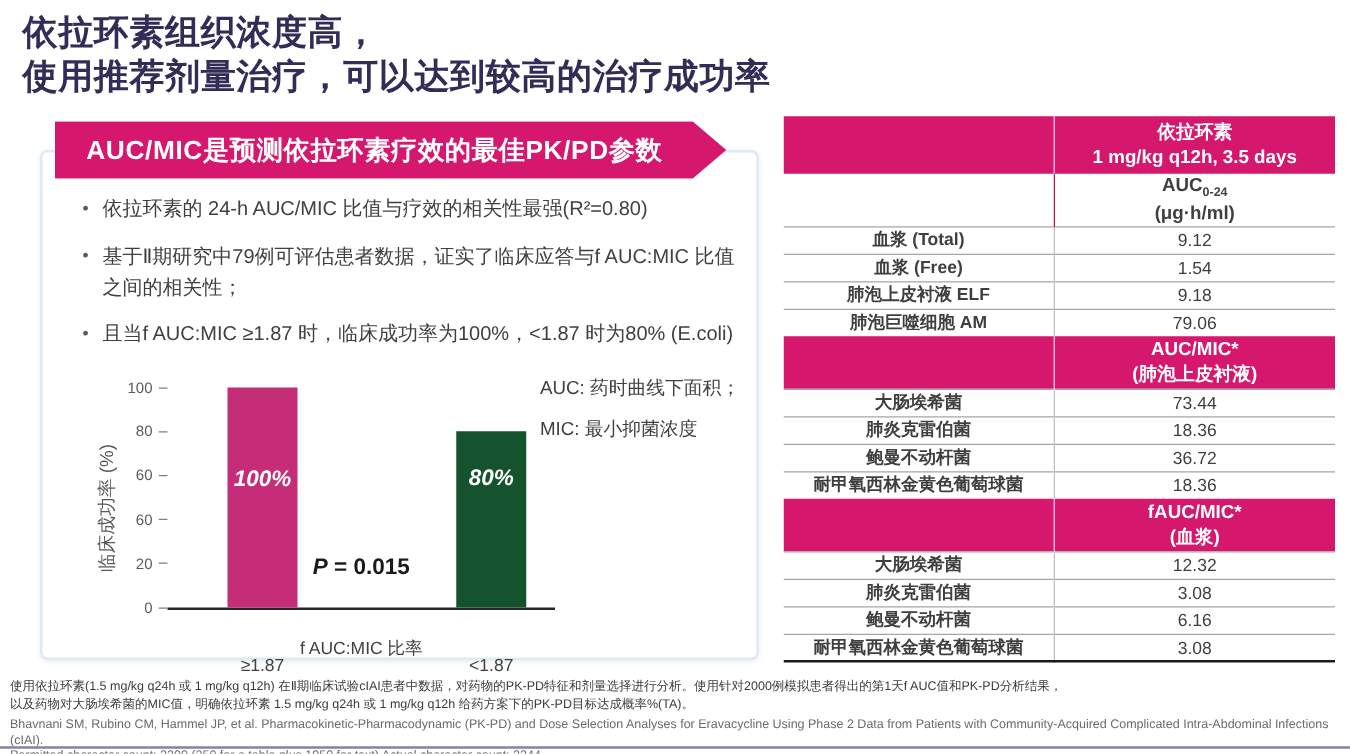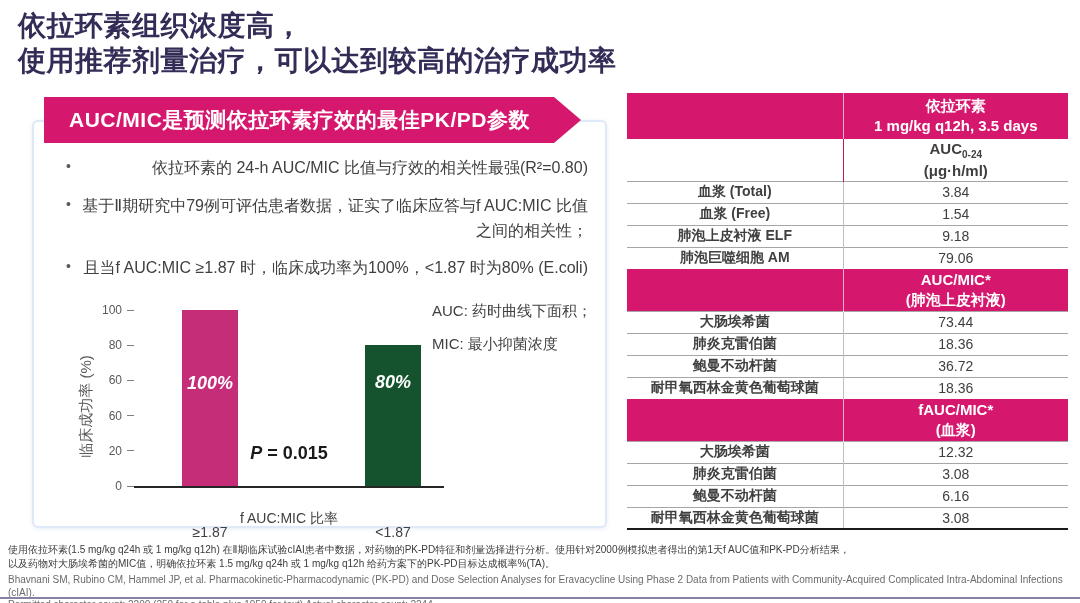--- a/index.html
+++ b/index.html
@@ -35,21 +35,21 @@
     color: #ffffff; font-size: 21px; font-weight: bold; letter-spacing: 0.5px;
   }
   .bullets {
     position: absolute; left: 26px; top: 34px; width: 528px;
     list-style: none;
   }
   .bullets li {
     position: relative;
     padding-left: 22px;
     margin-bottom: 13px;
-    font-size: 16px; color: #404040; line-height: 1.55; text-align: right;
+    font-size: 16px; color: #404040; line-height: 1.55;
   }
   .bullets li::before {
     content: "•";
     position: absolute; left: 6px; top: 0;
     color: #595959; font-size: 14px;
   }
 
   
   .chart-area { position: absolute; left: 0; top: 0; width: 100%; height: 100%; }
   .y-axis-title {
@@ -214,21 +214,21 @@
   <tr class="hdr-sub">
     <td class="col-label"></td>
     <td class="col-value">
       <div><span>AUC</span><sub>0-24</sub></div>
       <div>(μg·h/ml)</div>
     </td>
   </tr>
 
   <tr class="row">
     <td class="col-label">血浆 (Total)</td>
-    <td class="col-value">3.84</td>
+    <td class="col-value">9.12</td>
   </tr>
   <tr class="row">
     <td class="col-label">血浆 (Free)</td>
     <td class="col-value">1.54</td>
   </tr>
   <tr class="row">
     <td class="col-label">肺泡上皮衬液 ELF</td>
     <td class="col-value">9.18</td>
   </tr>
   <tr class="row">

